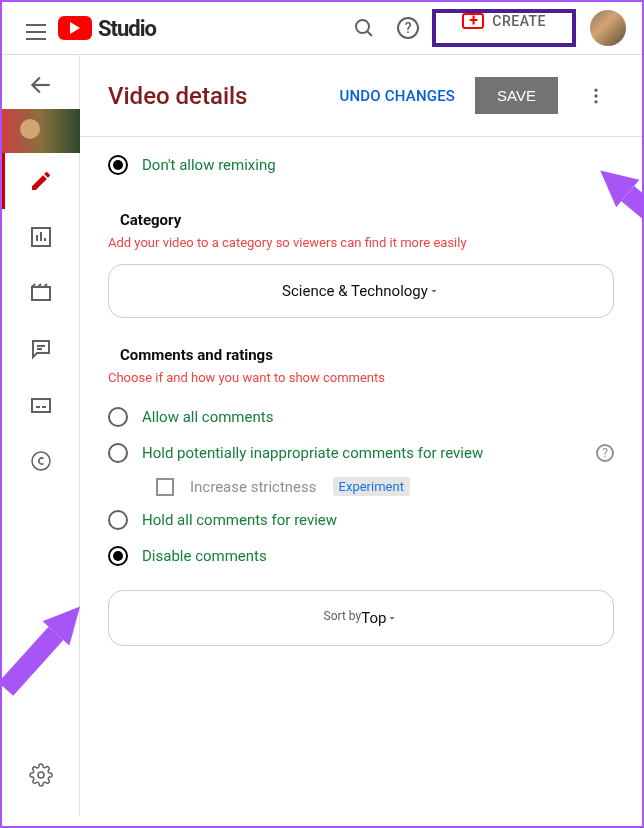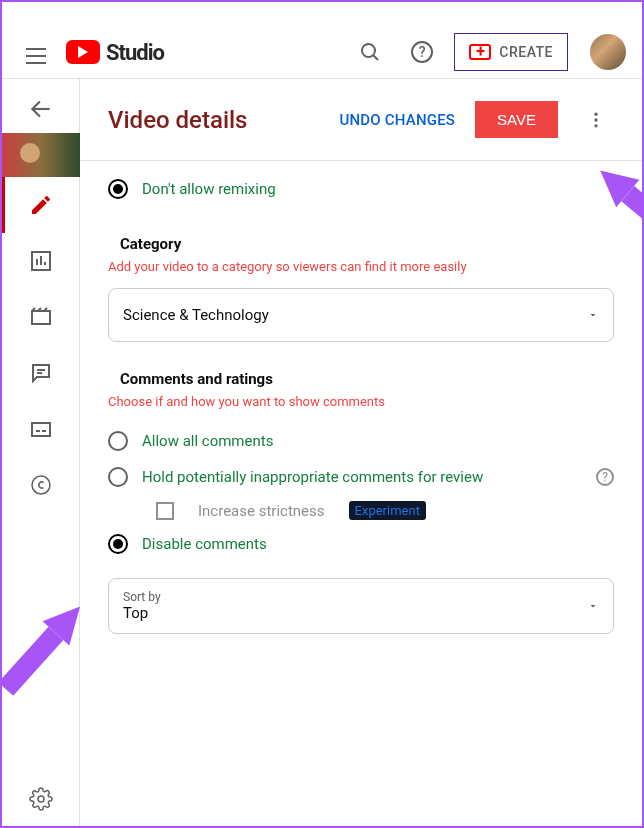--- a/index.html
+++ b/index.html
@@ -12,71 +12,70 @@
     border: 2px solid #a855f7;
     position: relative;
   }
   
   .header {
     height: 53px;
     border-bottom: 1px solid #e0e0e0;
     display: flex;
     align-items: center;
     padding: 0 16px;
-    gap: 12px;
-    margin-top: 24px;
+    gap: 4px;
   }
   .hamburger { width: 24px; height: 24px; padding: 8px; cursor: pointer; }
   .hamburger-lines { display: flex; flex-direction: column; gap: 5px; }
   .hamburger-lines span { display: block; height: 2px; width: 20px; background: #606060; }
   .logo { display: flex; align-items: center; gap: 2px; margin-left: 12px; }
   .logo-box { width: 34px; height: 24px; background: #ff0000; border-radius: 6px; position: relative; }
   .logo-box::after { content: ""; position: absolute; left: 12px; top: 6px; border-left: 10px solid #fff; border-top: 6px solid transparent; border-bottom: 6px solid transparent; }
   .logo-text { font-weight: 700; font-size: 22px; letter-spacing: -1px; color: #282828; margin-left: 4px; }
   .spacer { flex: 1; }
   .icon-btn { width: 40px; height: 40px; display: flex; align-items: center; justify-content: center; cursor: pointer; border-radius: 50%; color: #606060; }
   .help-circle { width: 22px; height: 22px; border: 2px solid #606060; border-radius: 50%; display: flex; align-items: center; justify-content: center; font-size: 14px; color: #606060; font-weight: 500; }
-  .create-btn { border: 1px solid #4c1d95; height: 38px; display: flex; align-items: center; padding: 0 14px; gap: 8px; cursor: pointer; font-weight: 500; letter-spacing: 0.5px; color: #606060; font-size: 14px; }
+  .create-btn { border: 4px solid #4c1d95; height: 38px; display: flex; padding: 0 26px; gap: 8px; cursor: pointer; font-weight: 500; letter-spacing: 0.5px; color: #606060; font-size: 14px; }
   .create-icon { width: 22px; height: 16px; border: 2px solid #ff0000; border-radius: 3px; position: relative; }
   .create-icon::after { content: "+"; position: absolute; color: #ff0000; font-size: 16px; font-weight: bold; top: -4px; left: 5px; }
   .avatar { width: 36px; height: 36px; border-radius: 50%; background: linear-gradient(135deg,#8b7355 0%,#d4a574 40%,#5d4e37 100%); margin-left: 10px; }
   
   .content { display: flex; height: calc(100% - 64px); }
   .sidebar { width: 78px; border-right: 1px solid #e0e0e0; display: flex; flex-direction: column; align-items: center; padding-top: 10px; position: relative; }
   .back-arrow { width: 40px; height: 40px; display: flex; align-items: center; justify-content: center; color: #606060; cursor: pointer; margin-bottom: 4px; }
   .thumb { width: 78px; height: 44px; background: linear-gradient(90deg,#c94040 0%,#8b6f3e 50%,#2d4a2d 100%); position: relative; }
   .thumb::after { content: ""; position: absolute; left: 18px; top: 10px; width: 20px; height: 20px; background: #d4a574; border-radius: 50%; }
   .side-item { width: 78px; height: 56px; display: flex; align-items: center; justify-content: center; color: #606060; cursor: pointer; position: relative; }
   .side-item.active { color: #cc0000; }
   .side-item.active::before { content: ""; position: absolute; left: 0; top: 0; bottom: 0; width: 3px; background: #cc0000; }
   .side-gear { position: absolute; bottom: 12px; }
   
   .main { flex: 1; padding: 0 0 0 0; overflow: hidden; position: relative; }
   .title-row { display: flex; align-items: center; padding: 22px 28px 22px 28px; gap: 20px; border-bottom: 1px solid #e0e0e0; }
   .title { font-size: 24px; font-weight: 500; color: #7f1d1d; flex: 1; }
   .undo { color: #065fd4; font-weight: 500; font-size: 15px; cursor: pointer; letter-spacing: 0.2px; }
-  .save { background: #ef4444; color: #fff; font-weight: 500; padding: 10px 22px; font-size: 15px; border: none; cursor: pointer; }
+  .save { background: #737373; color: #fff; font-weight: 500; padding: 10px 22px; font-size: 15px; border: none; cursor: pointer; }
   .more { width: 36px; height: 36px; display: flex; align-items: center; justify-content: center; cursor: pointer; color: #606060; }
   .scroll { padding: 10px 28px 28px 28px; }
   .radio-row { display: flex; align-items: center; gap: 14px; padding: 8px 0; cursor: pointer; }
   .radio { width: 20px; height: 20px; border: 2px solid #606060; border-radius: 50%; flex-shrink: 0; position: relative; }
   .radio.checked::after { content: ""; position: absolute; width: 10px; height: 10px; background: #000; border-radius: 50%; top: 3px; left: 3px; }
   .radio.checked { border-color: #000; }
   .radio-label { font-size: 15px; color: #15803d; }
   .section-title { font-size: 15px; font-weight: 700; color: #0d0d0d; margin-top: 28px; margin-bottom: 6px; margin-left: 12px; }
   .section-desc { font-size: 13px; color: #ef4444; margin-bottom: 14px; }
-  .select { border: 1px solid #ccc; border-radius: 8px; height: 54px; display: flex; align-items: center; padding: 12px 14px; justify-content: space-between; cursor: pointer; font-size: 15px; color: #0d0d0d; }
+  .select { border: 1px solid #ccc; border-radius: 15px; height: 54px; display: flex; align-items: center; padding: 12px 14px; justify-content: center; cursor: pointer; font-size: 15px; color: #0d0d0d; }
   .select.sortby { flex-direction: row; height: 56px; }
-  .select-inner { display: flex; flex-direction: column; }
+  .select-inner { display: flex; flex-direction: row; }
   .select-kicker { font-size: 12px; color: #606060; }
   .chev { color: #606060; }
-  .checkbox-row { display: flex; align-items: center; gap: 24px; padding: 6px 0 6px 48px; }
+  .checkbox-row { display: flex; align-items: center; gap: 16px; padding: 6px 0 6px 48px; }
   .checkbox { width: 18px; height: 18px; border: 2px solid #909090; }
   .cb-label { color: #909090; font-size: 15px; }
-  .exp-badge { background: #0f172a; color: #1a73e8; font-size: 13px; padding: 2px 6px; border-radius: 3px; }
+  .exp-badge { background: #e5e5e5; color: #1a73e8; font-size: 13px; padding: 2px 6px; border-radius: 3px; }
   .help-inline { width: 18px; height: 18px; border: 2px solid #909090; border-radius: 50%; display: inline-flex; align-items: center; justify-content: center; font-size: 12px; color: #909090; margin-left:auto; }
   
   .arrow1 { position: absolute; right: 10px; top: 162px; transform: rotate(-50deg); pointer-events: none; z-index: 10; }
   .arrow2 { position: absolute; left: 48px; top: 600px; transform: rotate(42deg); pointer-events: none; z-index: 10; }
   .arrow-shape { width: 0; height: 0; border-left: 18px solid transparent; border-right: 18px solid transparent; border-bottom: 36px solid #a855f7; position: relative; }
   .arrow-shape::after { content: ""; position: absolute; top: 36px; left: -10px; width: 20px; height: 75px; background: #a855f7; }
   svg { display: block; }
 </style>
 </head>
 <body>
@@ -212,20 +211,24 @@
         <span class="radio-label">Hold potentially inappropriate comments for review</span>
         <span class="help-inline">?</span>
       </div>
 
       <div class="checkbox-row">
         <div class="checkbox"></div>
         <span class="cb-label">Increase strictness</span>
         <span class="exp-badge">Experiment</span>
       </div>
 
+      <div class="radio-row">
+        <div class="radio"></div>
+        <span class="radio-label">Hold all comments for review</span>
+      </div>
 
       <div class="radio-row">
         <div class="radio checked"></div>
         <span class="radio-label">Disable comments</span>
       </div>
 
       <div style="height:16px"></div>
       <div class="select sortby">
         <div class="select-inner">
           <span class="select-kicker">Sort by</span>

